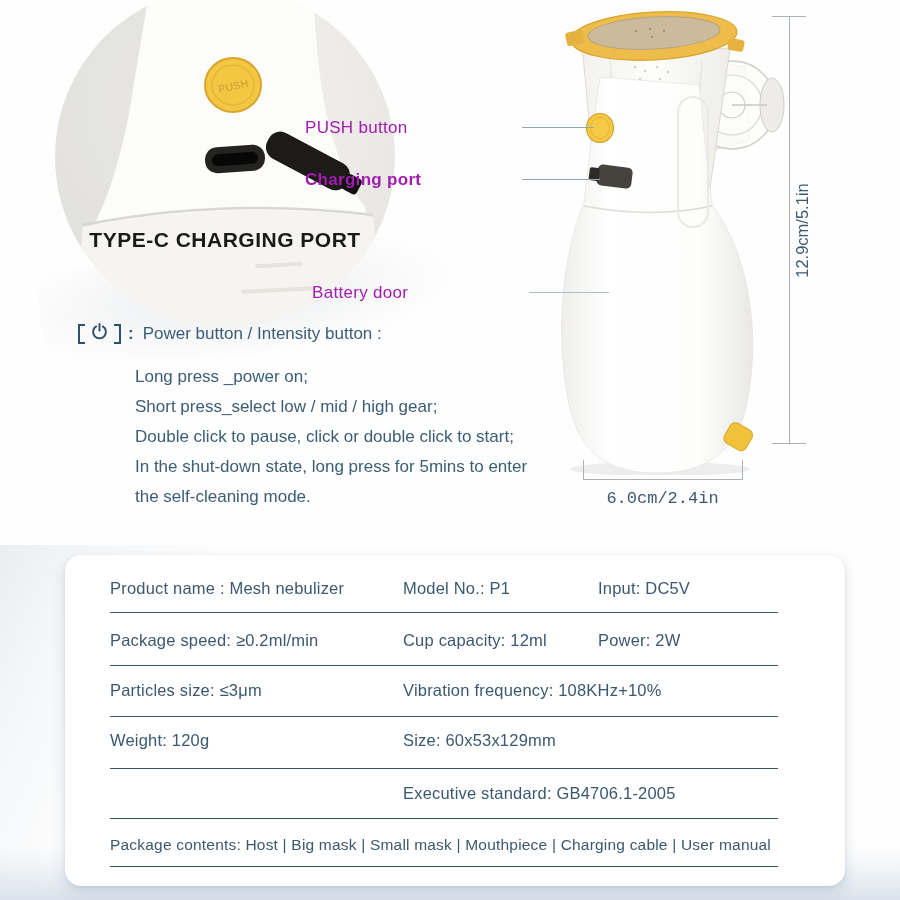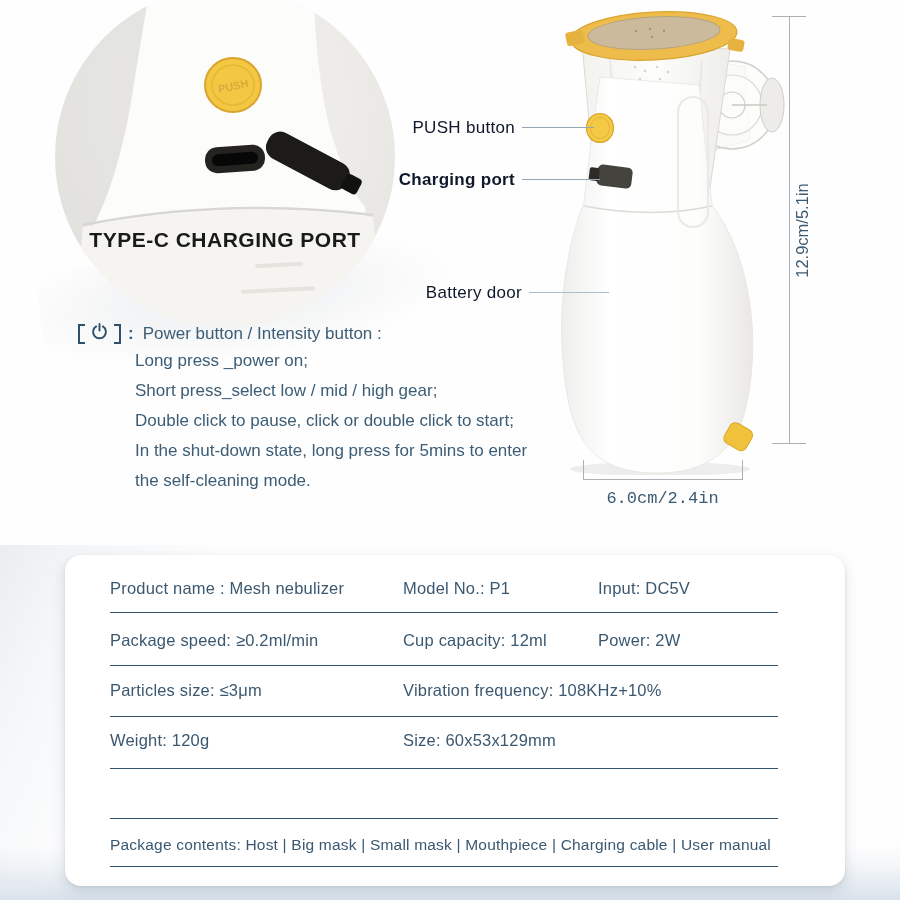--- a/index.html
+++ b/index.html
@@ -17,22 +17,22 @@
   .bg-swoosh { position:absolute; left:40px; top:250px; width:420px; height:110px;
     background:radial-gradient(ellipse at 45% 40%, rgba(190,196,202,.30), transparent 70%); transform:rotate(-6deg); }
 
   
   .inset { position:absolute; left:55px; top:-13px; width:340px; height:340px;
     border-radius:50%; overflow:hidden;
     background:radial-gradient(circle at 40% 35%, #f4f3f1 0%, #ecebe8 55%, #e2e1de 100%); }
   .inset svg { display:block; }
 
   
-  .callout-label { position:absolute; width:210px; text-align:right;
-    font-size:17px; letter-spacing:.3px; color:#0f172a; }
+  .callout-label { position:absolute; width:210px; text-align:left;
+    font-size:17px; letter-spacing:.3px; color:#a21caf; }
   .callout-line { position:absolute; border-top:1.6px solid #98a6af; }
   .callout-line.light { border-top-color:#a7bfce; }
 
   
   .dim-line-v { position:absolute; left:789px; top:16px; height:427px; border-left:1.2px solid #a9b1b6; }
   .dim-cap-h { position:absolute; width:34px; border-top:1.2px solid #a9b1b6; }
   .dim-cap-v { position:absolute; height:20px; border-left:1.2px solid #a9b1b6; }
   .dim-line-h { position:absolute; left:583px; top:479px; width:159px; border-top:1.2px solid #a9b1b6; }
   .dim-label-v { position:absolute; left:746px; top:221px; width:112px; text-align:center;
     font-size:16.5px; color:#3c5a72; transform:rotate(-90deg); }
@@ -40,21 +40,21 @@
     font-size:17px; color:#3c5a72;font-family:Liberation Mono, monospace; }
 
   
   .instructions { position:absolute; left:78px; top:322px; width:480px; font-size:17px; color:#3c5d75; }
   .instr-title-row { display:flex; align-items:center; gap:5px; height:24px; }
   .bracket { display:inline-block; width:7px; height:20px; box-sizing:border-box; }
   .bracket.l { border-left:2.4px solid #2f5068; border-top:2.4px solid #2f5068; border-bottom:2.4px solid #2f5068; }
   .bracket.r { border-right:2.4px solid #2f5068; border-top:2.4px solid #2f5068; border-bottom:2.4px solid #2f5068; }
   .power-glyph { display:inline-block; margin:0 1px; }
   .instr-colon { font-weight:bold; margin:0 4px 0 2px; }
-  .instr-lines { margin-left:57px; }
+  .instr-lines { margin-top:16px; margin-left:57px; }
   .instr-lines div { line-height:30px; }
 
   
   .spec-card { position:absolute; left:65px; top:555px; width:780px; height:331px;
     background:#fff; border-radius:16px;
     box-shadow:0 6px 14px rgba(120,135,150,.25), 0 1px 3px rgba(120,135,150,.18); }
   .spec-row { position:absolute; left:45px; right:51px; height:24px; font-size:16.5px; color:#3b5870; letter-spacing:.2px; }
   .spec-row .c2 { position:absolute; left:293px; top:0; }
   .spec-row .c3 { position:absolute; left:488px; top:0; }
   .spec-rule { position:absolute; left:45px; width:668px; border-top:1.6px solid #33566e; }
@@ -231,20 +231,21 @@
     </div>
     <div class="spec-rule" style="top:161px;"></div>
 
     <div class="spec-row" style="top:176px;">
       <span class="c1">Weight:  120g</span>
       <span class="c2">Size:  60x53x129mm</span>
     </div>
     <div class="spec-rule" style="top:213px;"></div>
 
     <div class="spec-row" style="top:229px;">
+      <span class="c2">Executive standard: GB4706.1-2005</span>
     </div>
     <div class="spec-rule" style="top:263px;"></div>
 
     <div class="spec-row pkg" style="top:281px;">
       <span class="c1">Package contents: Host | Big mask | Small mask | Mouthpiece | Charging cable | User manual</span>
     </div>
     <div class="spec-rule" style="top:311px;"></div>
   </div>
 
 </div>

